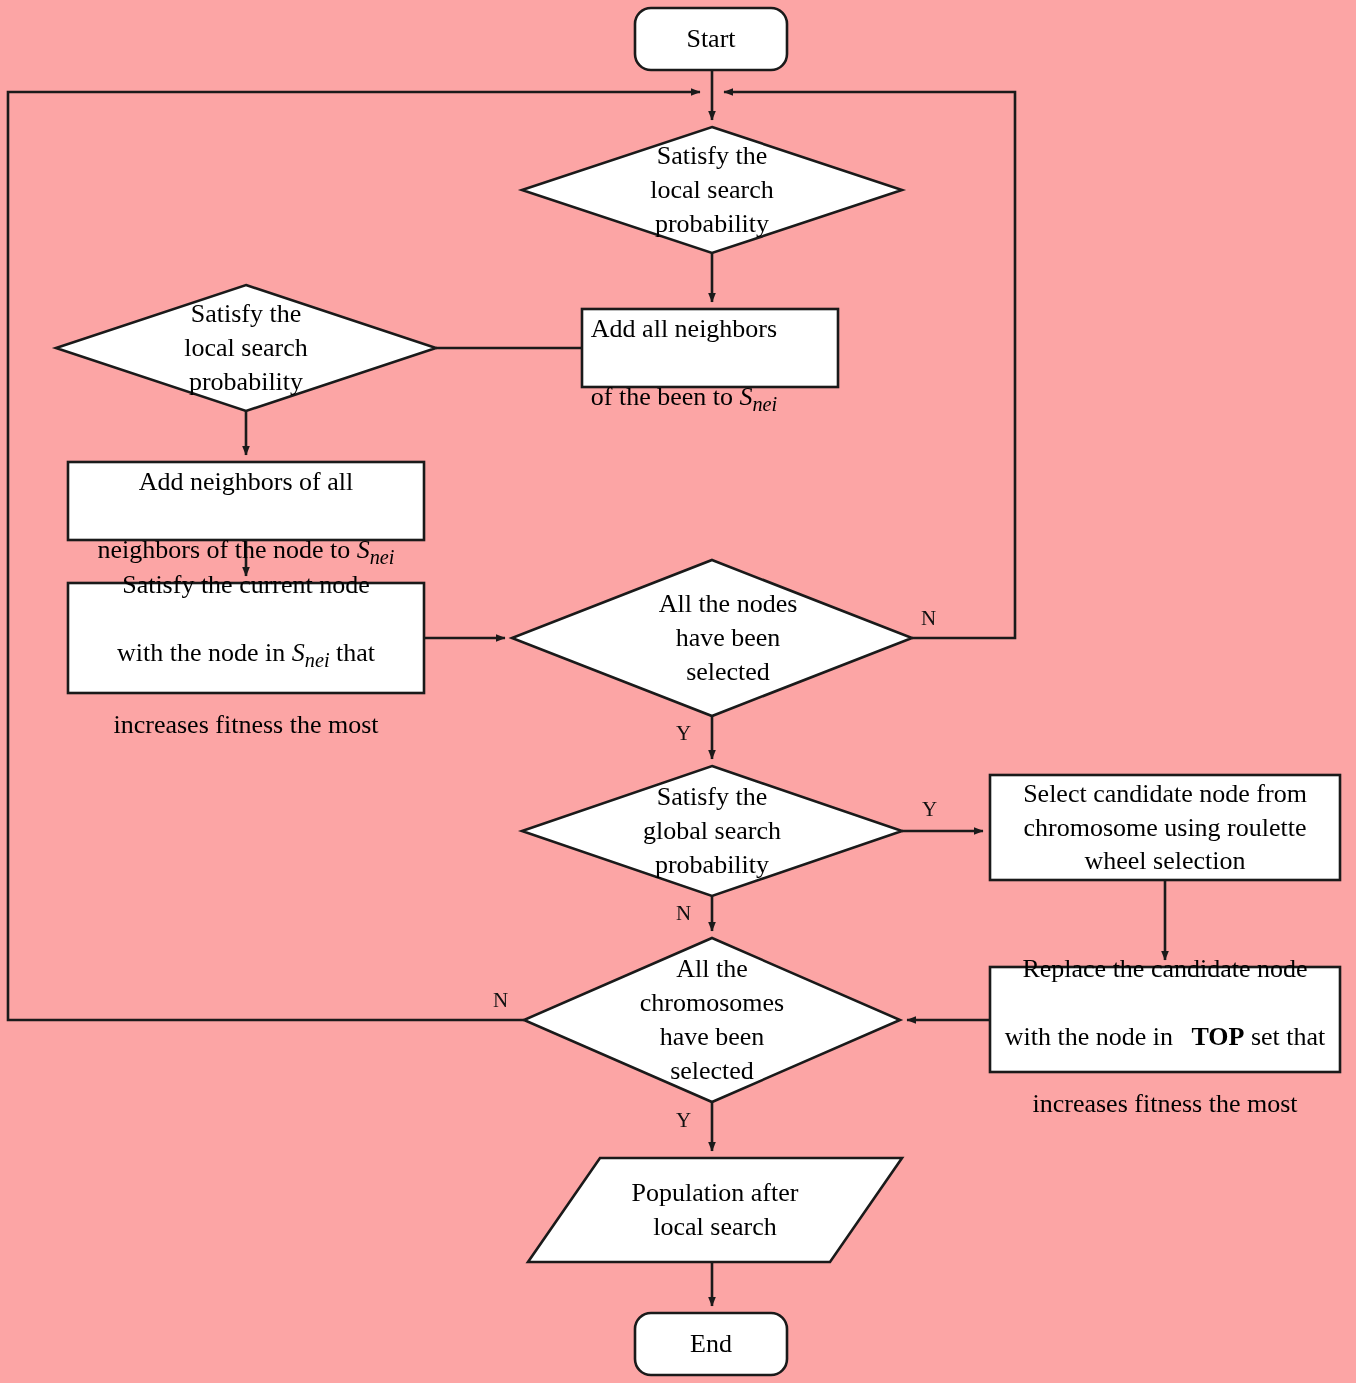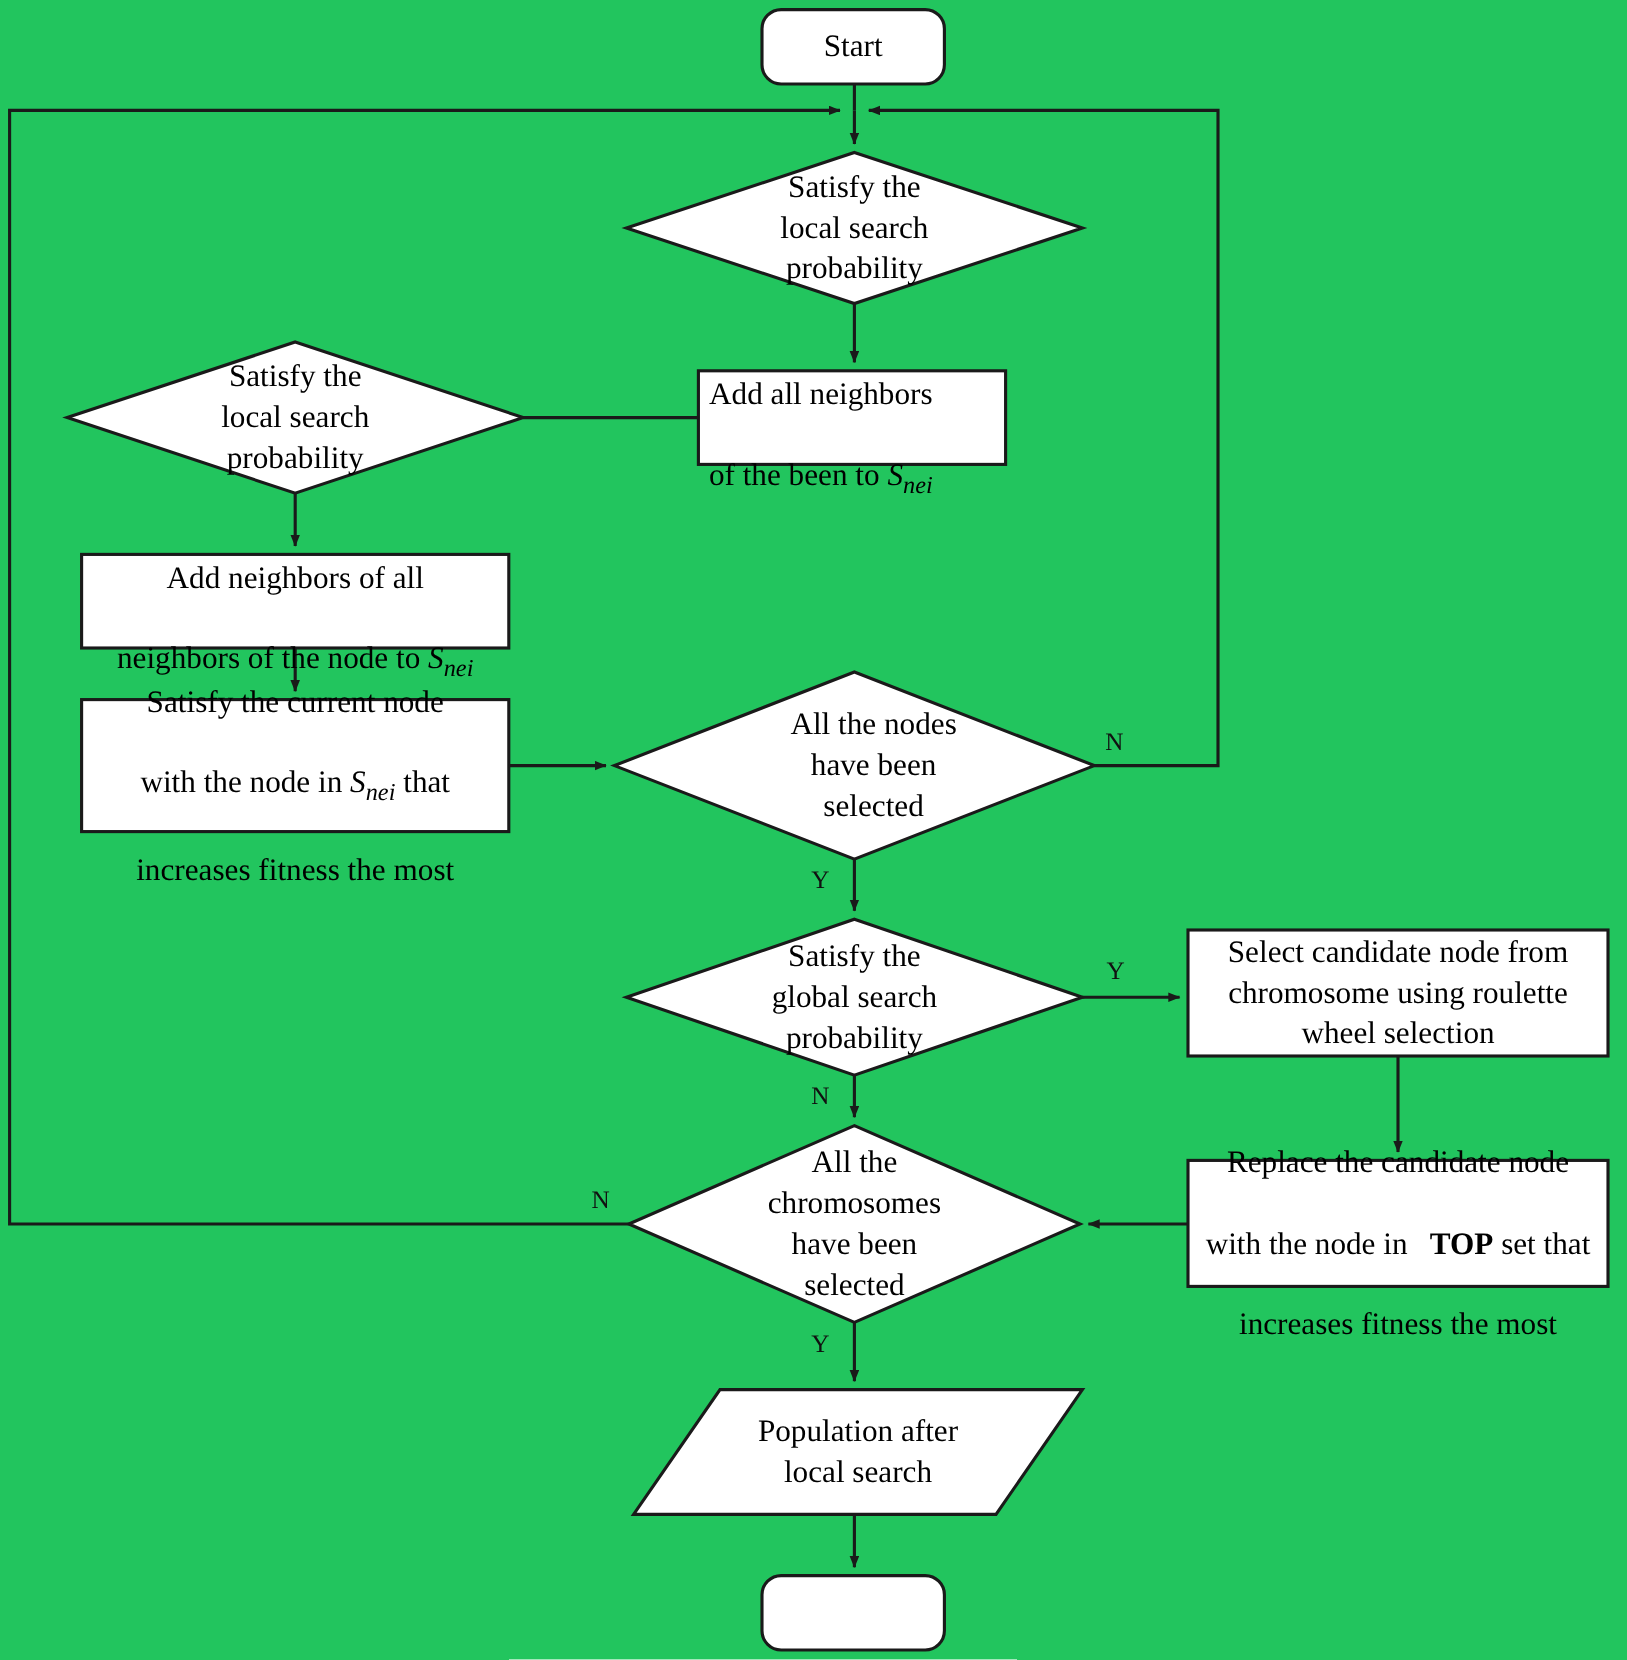--- a/index.html
+++ b/index.html
@@ -4,21 +4,21 @@
 <style>
   html, body {
     margin: 0;
     padding: 0;
     background: #ffffff;
   }
   #flowchart-root {
     position: relative;
     width: 1356px;
     height: 1383px;
-    background: #22c55e;
+    background: #fca5a5;
     font-family: "Liberation Serif", "DejaVu Serif", serif;
     overflow: hidden;
   }
   #flow-svg {
     position: absolute;
     left: 0;
     top: 0;
     width: 1356px;
     height: 1383px;
   }
@@ -182,20 +182,21 @@
   </div>
 
   <div class="node-text" style="left:570px; top:938px; width:284px; height:164px;">All the
 chromosomes
 have been
 selected</div>
 
   <div class="node-text" style="left:570px; top:1158px; width:290px; height:104px;">Population after
 local search</div>
 
+  <div class="node-text" style="left:635px; top:1313px; width:152px; height:62px;">End</div>
 
   <div class="edge-label" style="left:921px; top:608px;">N</div>
 
   <div class="edge-label" style="left:676px; top:723px;">Y</div>
 
   <div class="edge-label" style="left:922px; top:799px;">Y</div>
 
   <div class="edge-label" style="left:676px; top:903px;">N</div>
 
   <div class="edge-label" style="left:493px; top:990px;">N</div>

